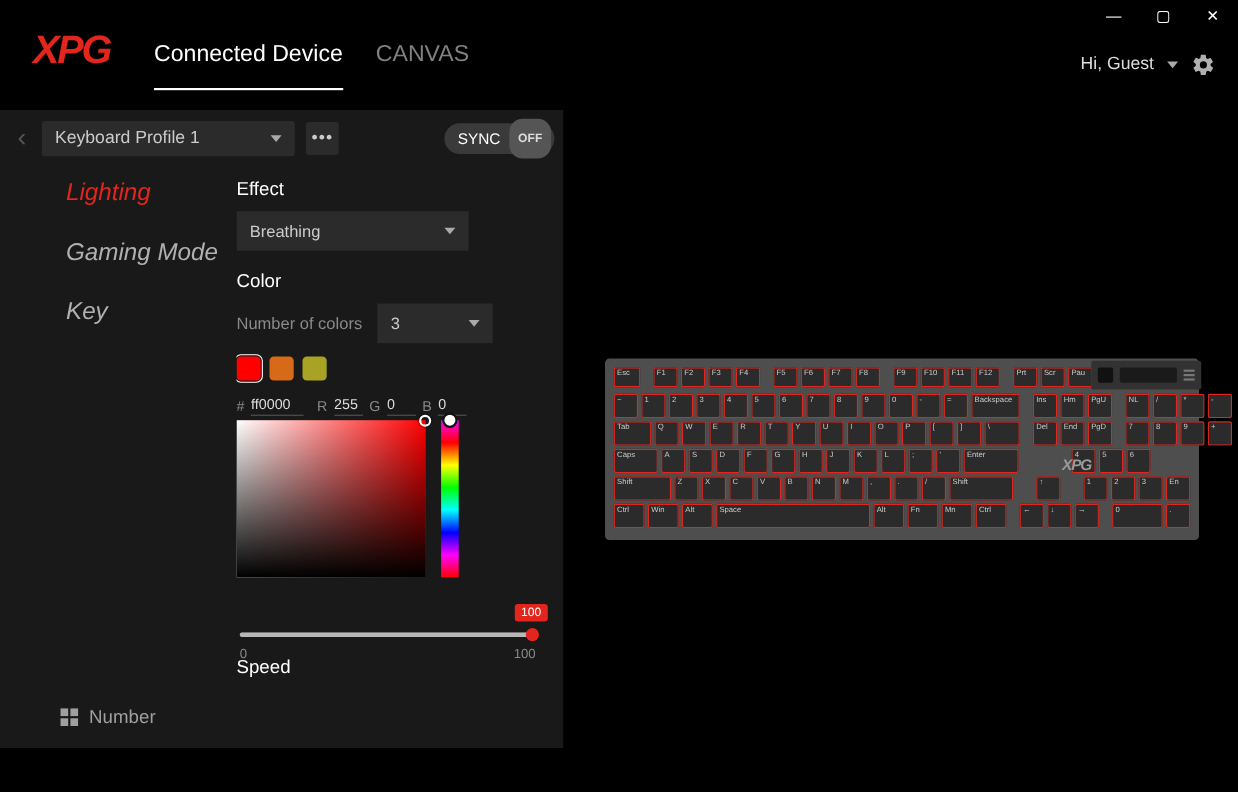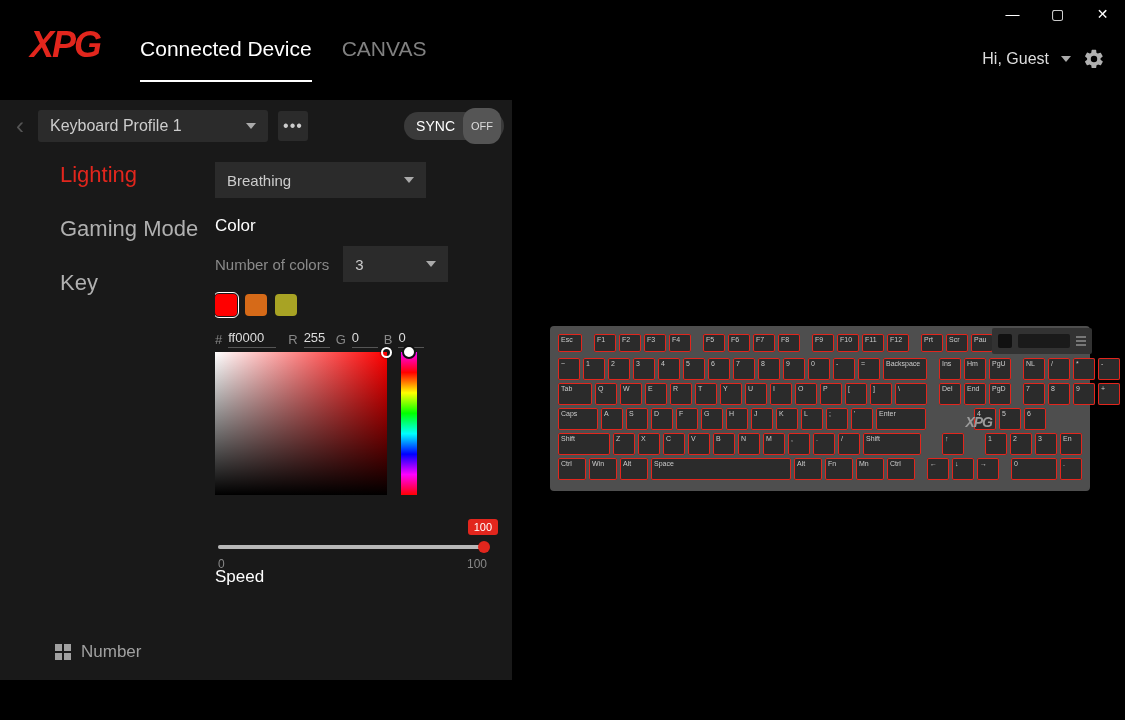--- a/index.html
+++ b/index.html
@@ -22,25 +22,25 @@
   
   
   .body { position: absolute; top: 100px; left: 0; width: 512px; height: 580px; background: #191919; }
   .profile-bar { display: flex; align-items: center; padding: 10px 8px 0 10px; gap: 10px;}
   .chevron-left { color: #555; font-size: 24px; margin-left: 6px; margin-right:4px; cursor:pointer;}
   .profile-select { flex: 0 0 230px; height: 32px; background: #2b2b2b; border-radius: 3px; display: flex; align-items: center; padding: 0 12px; justify-content: space-between; cursor:pointer;}
   .profile-select span { font-size: 16px; color:#ccc;}
   .more-btn { width: 30px; height: 30px; background: #2b2b2b; border-radius: 3px; display:flex; align-items:center; justify-content:center; color:#ccc; font-size:16px; letter-spacing:1px; cursor:pointer;}
   .sync-switch { margin-left:auto; height: 28px; background: #3a3a3a; border-radius: 14px; display:flex; align-items:center; padding: 0 3px 0 12px; gap:8px;}
   .sync-label { font-size:14px; color:#fff;}
-  .sync-knob { background:#555; border-radius:12px; padding:12px 8px; font-size:11px; color:#ddd;}
+  .sync-knob { background:#555; border-radius:12px; padding:12px 8px; font-size:11px; color:#ddd;font-weight:bold;}
   
   
   .left-nav { position: absolute; left: 0; top: 62px; width: 200px; padding-left: 60px; }
-  .nav-item { font-size: 22px; color: #b0b0b0; margin-bottom: 28px; cursor:pointer;}
+  .nav-item { font-size: 22px; color: #b0b0b0; margin-bottom: 28px; cursor:pointer;font-style:italic;}
   .nav-item.active { color: #e2261d; font-weight:500;}
   .macro-item { position:absolute; left: 55px; bottom: 18px; display:flex; align-items:center; gap:10px; color:#a0a0a0; font-size:17px; cursor:pointer;}
   .macro-icon { display:inline-grid; grid-template-columns: 7px 7px; grid-template-rows: 7px 7px; gap:2px;}
   .macro-icon span{ background:#a0a0a0;}
   
   
   .settings { position: absolute; left: 215px; top: 62px; width: 285px; height: 510px; overflow-y: auto; padding-right: 10px;}
   .settings::-webkit-scrollbar{ width:6px;}
   .settings::-webkit-scrollbar-thumb{ background:#555; border-radius:3px;}
   .sec-label { font-size: 17px; font-weight:500; color:#fff; margin-bottom: 10px;}
@@ -128,20 +128,21 @@
     <span class="macro-icon">
         <span></span>
         <span></span>
         <span></span>
         <span></span>
       </span>
     <span>Number</span>
   </div>
 
   <div class="settings">
+    <div class="sec-label">Effect</div>
     <div class="dropdown effect-dd">
       <span>Breathing</span>
       <span class="caret-down"></span>
     </div>
 
     <div class="sec-label">Color</div>
     <div class="row">
       <span class="muted">Number of colors</span>
       <div class="dropdown num-dd" style="margin-bottom:0;">
         <span>3</span>

